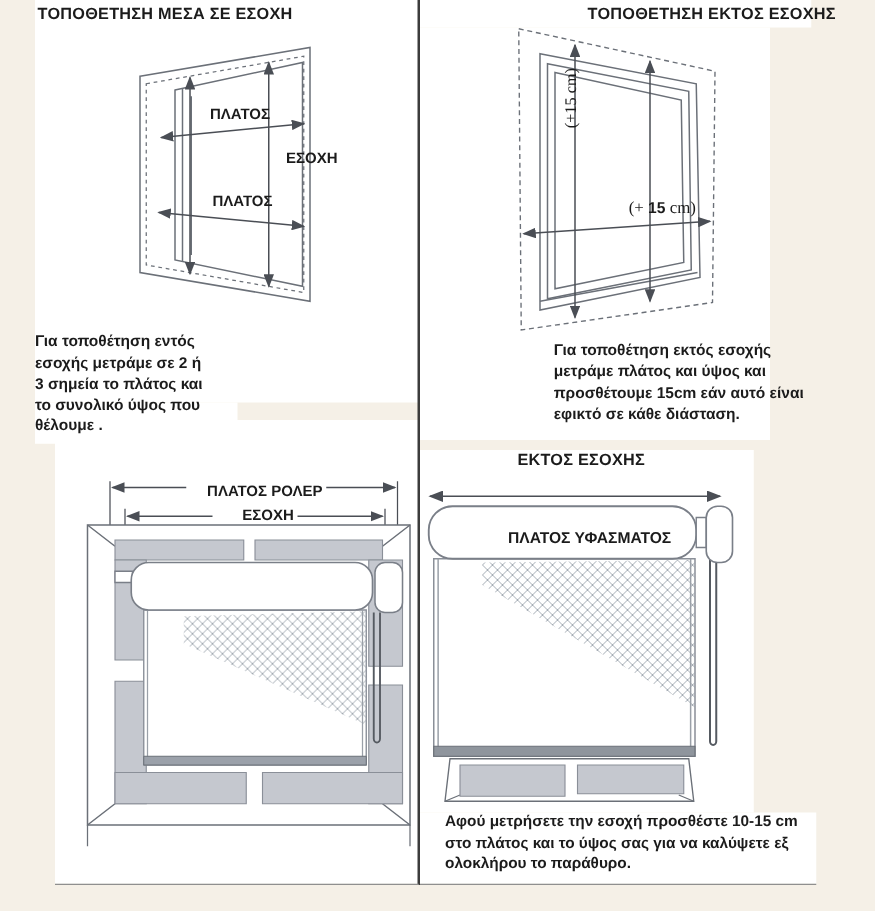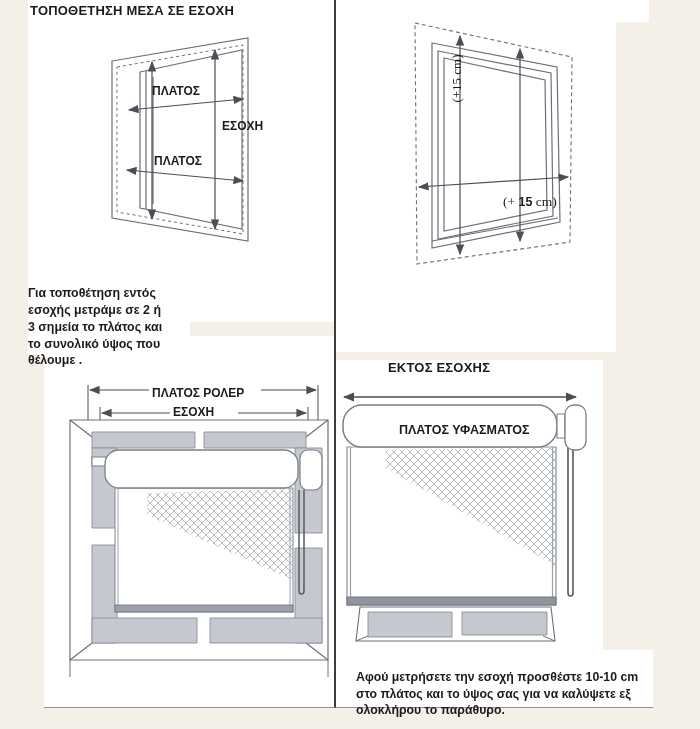--- a/index.html
+++ b/index.html
@@ -3,22 +3,22 @@
 <meta charset="utf-8">
 <style>
   html,body{margin:0;padding:0;}
   body{width:700px;height:729px;overflow:hidden;background:#f5f0e7;
        font-family:"Liberation Sans","DejaVu Sans",sans-serif;color:#1b1b1b;}
   #stage{position:relative;width:695px;height:729px;}
   .panel{position:absolute;background:#ffffff;}
   .divider{position:absolute;background:#3c3c3c;}
   .hline{position:absolute;background:#8f8f8f;}
   .title{position:absolute;font-weight:bold;font-size:13px;letter-spacing:.2px;white-space:nowrap;}
-  .note{position:absolute;font-weight:bold;font-size:12.4px;line-height:1.36;white-space:pre-line;margin-top:20px;}
-  .diag-label{position:absolute;font-weight:bold;font-size:12px;text-align:left;white-space:nowrap;}
+  .note{position:absolute;font-weight:bold;font-size:12.4px;line-height:1.36;white-space:pre-line;}
+  .diag-label{position:absolute;font-weight:bold;font-size:12px;text-align:right;white-space:nowrap;}
   .onl{background:#ffffff;padding:0 3px;}
   .rot{position:absolute;font-family:"Liberation Serif","DejaVu Serif",serif;font-size:13px;
        transform:rotate(-90deg);transform-origin:center;text-align:center;white-space:nowrap;}
   .serif-lbl{position:absolute;font-family:"Liberation Serif","DejaVu Serif",serif;font-size:13.5px;white-space:nowrap;}
   .serif-lbl b{font-family:"Liberation Sans","DejaVu Sans",sans-serif;font-size:12.5px;}
   svg{position:absolute;overflow:visible;}
   svg *{vector-effect:non-scaling-stroke;}
 </style>
 </head>
 <body>
@@ -63,20 +63,21 @@
   <div class="diag-label" style="left:152px;top:84px;width:64px;">ΠΛΑΤΟΣ</div>
   <div class="diag-label" style="left:154px;top:154px;width:64px;">ΠΛΑΤΟΣ</div>
   <div class="diag-label" style="left:222px;top:119px;width:48px;">ΕΣΟΧΗ</div>
 
   <div class="note" style="left:28px;top:265px;width:178px;">Για τοποθέτηση εντός
 εσοχής μετράμε σε 2 ή
 3 σημεία το πλάτος και
 το συνολικό ύψος που
 θέλουμε .</div>
 
+  <div class="title" style="left:470px;top:3px;">ΤΟΠΟΘΕΤΗΣΗ ΕΚΤΟΣ ΕΣΟΧΗΣ</div>
 
   <svg style="left:405px;top:20px;" width="180" height="250" viewBox="0 0 180 250">
     <defs>
       <marker id="ah2" markerWidth="9" markerHeight="7" refX="8" refY="3.5" orient="auto-start-reverse">
         <path d="M0,0 L9,3.5 L0,7 Z" fill="#4a4e55"></path>
       </marker>
     </defs>
     <g stroke="#6b7078" fill="none" stroke-width="1.2">
       <path d="M10,3 L167,37 L165,222 L12,244 Z" stroke-dasharray="4,3" stroke-width="1.1"></path>
       <path d="M27,23 L152,47 L155,202 L27,228 Z"></path>
@@ -85,22 +86,26 @@
       <path d="M27,221 L153,198"></path>
     </g>
     <g stroke="#4a4e55" stroke-width="1.2" fill="none">
       <line x1="55" y1="16" x2="55" y2="234" marker-start="url(#ah2)" marker-end="url(#ah2)"></line>
       <line x1="115" y1="29" x2="115" y2="221" marker-start="url(#ah2)" marker-end="url(#ah2)"></line>
       <line x1="14" y1="167" x2="163" y2="157" marker-start="url(#ah2)" marker-end="url(#ah2)"></line>
     </g>
   </svg>
 
   <div class="rot" style="left:427px;top:70px;width:60px;height:17px;">(+15 cm)</div>
-  <div class="serif-lbl" style="left:503px;top:158px;margin-top:36px;"><span>(+ </span><b>15</b><span> cm)</span></div>
+  <div class="serif-lbl" style="left:503px;top:158px;"><span>(+ </span><b>15</b><span> cm)</span></div>
 
+  <div class="note" style="left:443px;top:272px;width:222px;">Για   τοποθέτηση εκτός εσοχής
+μετράμε πλάτος και ύψος και
+προσθέτουμε 15cm εάν αυτό είναι
+εφικτό σε κάθε διάσταση.</div>
 
   <svg style="left:62px;top:375px;" width="275" height="305" viewBox="0 0 275 305">
     <defs>
       <marker id="ah3" markerWidth="9" markerHeight="7" refX="8" refY="3.5" orient="auto-start-reverse">
         <path d="M0,0 L9,3.5 L0,7 Z" fill="#4a4e55"></path>
       </marker>
       <pattern id="net3" width="8" height="8" patternUnits="userSpaceOnUse">
         <path d="M0,8 L8,0 M0,0 L8,8" stroke="#98a0a9" stroke-width="0.7" fill="none"></path>
       </pattern>
     </defs>
@@ -138,21 +143,21 @@
 
     <rect x="30" y="82" width="14" height="9" fill="#ffffff" stroke="#7a7f88" stroke-width="1.1"></rect>
     <rect x="43" y="75" width="193" height="38" rx="14" fill="#ffffff" stroke="#7a7f88" stroke-width="1.3"></rect>
     <rect x="238" y="75" width="22" height="40" rx="8" fill="#ffffff" stroke="#7a7f88" stroke-width="1.2"></rect>
     <path d="M237,115 L237,216 A2.5,3 0 0 0 242,216 L242,115" fill="none" stroke="#555a61" stroke-width="1.5"></path>
   </svg>
 
   <div class="diag-label onl" style="left:170px;top:377px;width:62px;margin-top:28px;">ΕΣΟΧΗ</div>
   <div class="diag-label onl" style="left:149px;top:386px;width:106px;">ΠΛΑΤΟΣ ΡΟΛΕΡ</div>
 
-  <div class="title" style="left:388px;top:360px;width:130px;text-align:left;">ΕΚΤΟΣ ΕΣΟΧΗΣ</div>
+  <div class="title" style="left:400px;top:360px;width:130px;text-align:center;">ΕΚΤΟΣ ΕΣΟΧΗΣ</div>
 
   <svg style="left:338px;top:388px;" width="262" height="262" viewBox="0 0 262 262">
     <defs>
       <marker id="ah4" markerWidth="9" markerHeight="7" refX="8" refY="3.5" orient="auto-start-reverse">
         <path d="M0,0 L9,3.5 L0,7 Z" fill="#4a4e55"></path>
       </marker>
       <pattern id="net4" width="8" height="8" patternUnits="userSpaceOnUse">
         <path d="M0,8 L8,0 M0,0 L8,8" stroke="#98a0a9" stroke-width="0.7" fill="none"></path>
       </pattern>
     </defs>
@@ -172,17 +177,17 @@
     <path d="M12.5,59 L12.5,217 M214.5,59 L214.5,217" stroke="#9aa0a8" stroke-width="1.2" fill="none"></path>
     <rect x="9" y="209" width="209" height="8" fill="#8f959d" stroke="#6b7078" stroke-width="0.9"></rect>
 
     <rect x="5" y="17" width="214" height="42" rx="19" fill="#ffffff" stroke="#7a7f88" stroke-width="1.5"></rect>
     <rect x="219" y="26" width="8" height="24" fill="#ffffff" stroke="#7a7f88" stroke-width="1.1"></rect>
     <rect x="227" y="17" width="21" height="45" rx="9" fill="#ffffff" stroke="#7a7f88" stroke-width="1.3"></rect>
   </svg>
 
   <div class="diag-label onl" style="left:396px;top:387px;width:138px;font-size:12.5px;margin-top:36px;">ΠΛΑΤΟΣ ΥΦΑΣΜΑΤΟΣ</div>
 
-  <div class="note" style="left:356px;top:649px;width:296px;font-size:12.3px;">Αφού μετρήσετε την εσοχή προσθέστε 10-10 cm
+  <div class="note" style="left:356px;top:649px;width:296px;font-size:12.3px;">Αφού μετρήσετε την εσοχή προσθέστε 10-15 cm
 στο πλάτος και το ύψος σας για να καλύψετε εξ
 ολοκλήρου το παράθυρο.</div>
 
 </div>
 
 </body></html>

